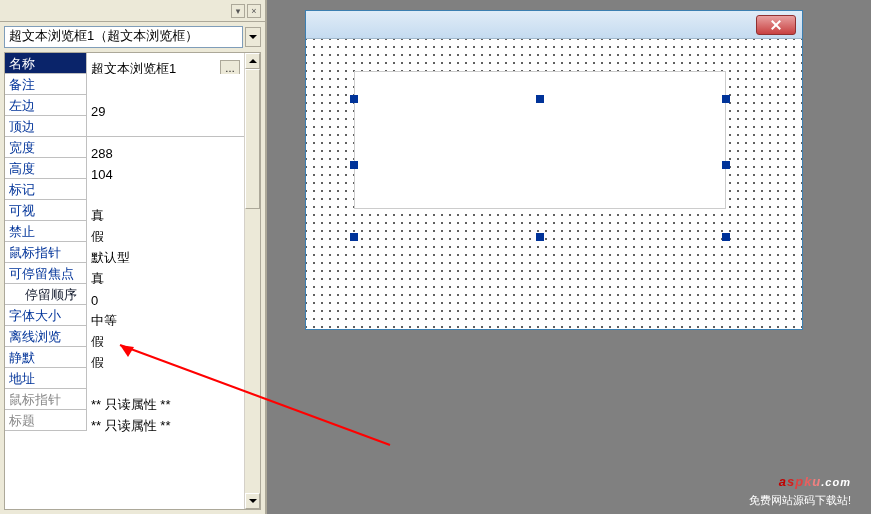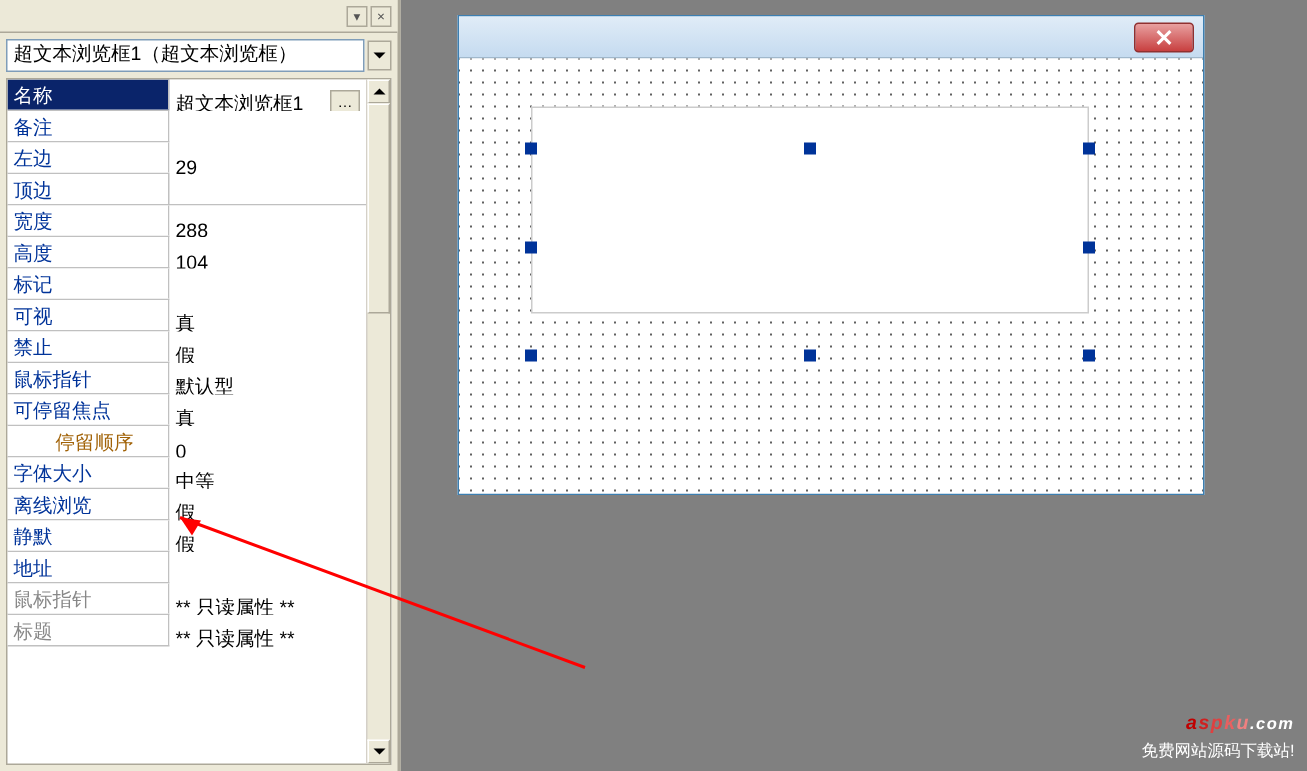--- a/index.html
+++ b/index.html
@@ -7,24 +7,24 @@
 .prop-panel{position:absolute;left:0;top:0;width:267px;height:514px;background:#ece9d8;border-right:2px solid #aca899;display:flex;flex-direction:column}
 .panel-header{height:22px;background:#ece9d8;border-bottom:1px solid #aca899;display:flex;justify-content:flex-end;align-items:center;padding-right:4px}
 .header-btn{width:14px;height:14px;border:1px solid #aca899;background:#ece9d8;margin-left:2px;font-size:9px;line-height:12px;text-align:center;color:#555;cursor:pointer}
 .selector-row{display:flex;align-items:center;padding:4px;gap:2px}
 .selector{flex:1;height:22px;border:1px solid #7f9db9;background:#fff;padding:0 4px;display:flex;cursor:pointer}
 .selector-text{flex:1;white-space:nowrap;overflow:hidden}
 .dropdown-btn{width:16px;height:20px;background:#ece9d8;border:1px solid #aca899;display:flex;align-items:center;justify-content:center;cursor:pointer}
 .grid-wrap{flex:1;border:1px solid #aca899;margin:0 4px 4px 4px;background:#fff;position:relative;overflow:hidden}
 .grid{position:absolute;left:0;top:0;right:16px;bottom:0;overflow:hidden}
 .grid-row{display:flex;height:21px;border-bottom:1px solid #c0c0c0}
-.grid-label{width:108px;padding:2px 4px;color:#003399;border-right:1px solid #c0c0c0;background:#fff;white-space:nowrap;overflow:hidden}
+.grid-label{width:82px;padding:2px 4px;color:#003399;border-right:1px solid #c0c0c0;background:#fff;white-space:nowrap;overflow:hidden}
 .grid-label.selected{background:#0a246a;color:#fff}
 .grid-label.readonly{color:#888}
-.grid-label.indent{padding-left:32px;color:#a16207}
+.grid-label.indent{padding-left:20px;color:#0f172a}
 .grid-value{flex:1;padding:16px 4px;color:#000;background:#fff;display:flex;align-items:center;white-space:nowrap;overflow:hidden}
 .more-btn{width:20px;height:18px;background:#ece9d8;border:1px solid #aca899;font-size:10px;text-align:center;line-height:15px;cursor:pointer;margin-left:auto}
 .vscroll{position:absolute;right:0;top:0;bottom:0;width:16px;background:#ece9d8;border-left:1px solid #d4d0c8}
 .scroll-btn{height:16px;background:#ece9d8;border:1px solid #fff;border-right-color:#aca899;border-bottom-color:#aca899;display:flex;align-items:center;justify-content:center;cursor:pointer}
 .scroll-thumb{height:140px;background:#ece9d8;border:1px solid #fff;border-right-color:#aca899;border-bottom-color:#aca899;cursor:pointer}
 .caret{width:0;height:0;border-left:4px solid transparent;border-right:4px solid transparent}
 .caret.up{border-bottom:4px solid #000}
 .caret.down{border-top:4px solid #000}
 
 .designer{position:absolute;left:305px;top:10px;width:498px;height:320px;background:#fff;border:1px solid #3c7fb1}
@@ -36,21 +36,21 @@
 .close-x::after{transform:rotate(-45deg)}
 .designer-body{position:absolute;left:0;top:28px;right:0;bottom:0;background:#fff;background-image:radial-gradient(circle,#606060 1px,transparent 1px);background-size:8px 8px;background-position:4px 4px}
 .control-box{position:absolute;left:48px;top:32px;width:372px;height:138px;background:#fff;border:1px solid #ccc}
 .handle{position:absolute;width:8px;height:8px;background:#003399}
 .h-tl{left:44px;top:56px}.h-tm{left:230px;top:56px}.h-tr{left:416px;top:56px}
 .h-ml{left:44px;top:122px}.h-mr{left:416px;top:122px}
 .h-bl{left:44px;top:194px}.h-bm{left:230px;top:194px}.h-br{left:416px;top:194px}
 
 .arrow{position:absolute;left:110px;top:395px;width:280px;height:4px;pointer-events:none}
 .arrow svg{position:absolute;left:0;top:-60px}
-.watermark{position:absolute;right:8px;bottom:6px;text-align:right}
+.watermark{position:absolute;right:20px;bottom:6px;text-align:right}
 .wm-text{font-size:28px;font-weight:bold;font-style:italic;letter-spacing:1px}
 .wm-text .r1{color:#c00000}.wm-text .r2{color:#d02020}.wm-text .r3{color:#e04040}.wm-text .r4{color:#e86060}.wm-text .r5{color:#f08080}
 .wm-com{font-size:11px;color:#fff}
 .wm-sub{font-size:11px;color:#fff;text-align:right}
 </style>
 </head>
 <body>
 
 <div class="prop-panel">
   <div class="panel-header">

